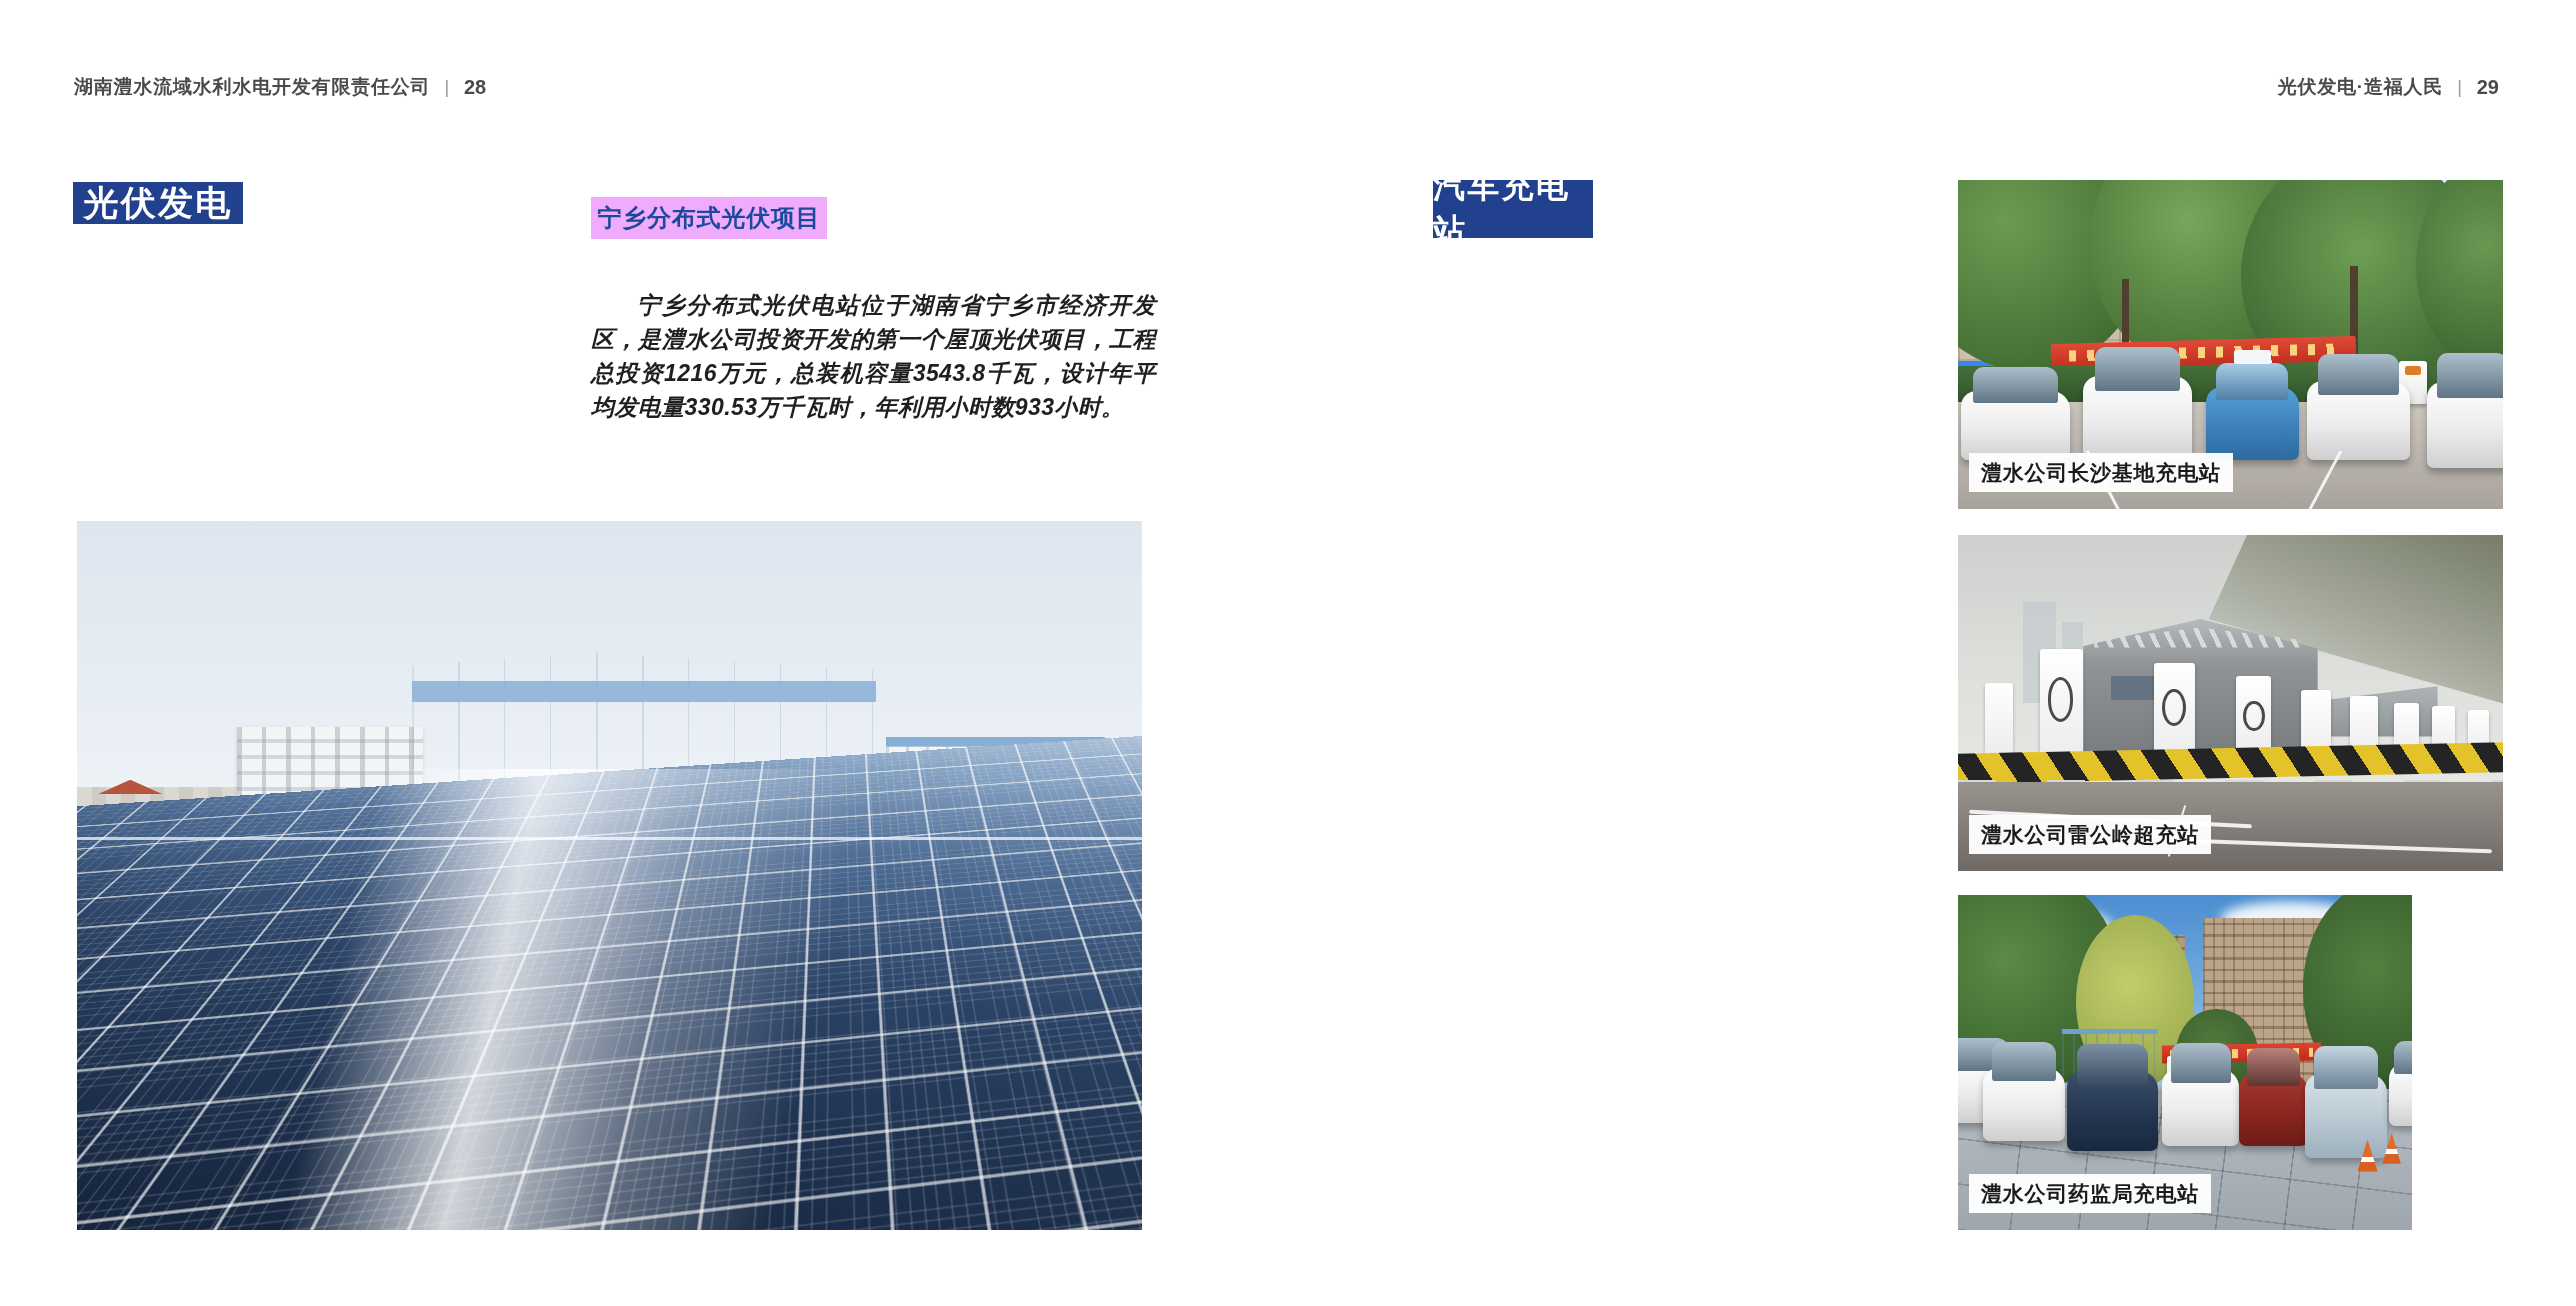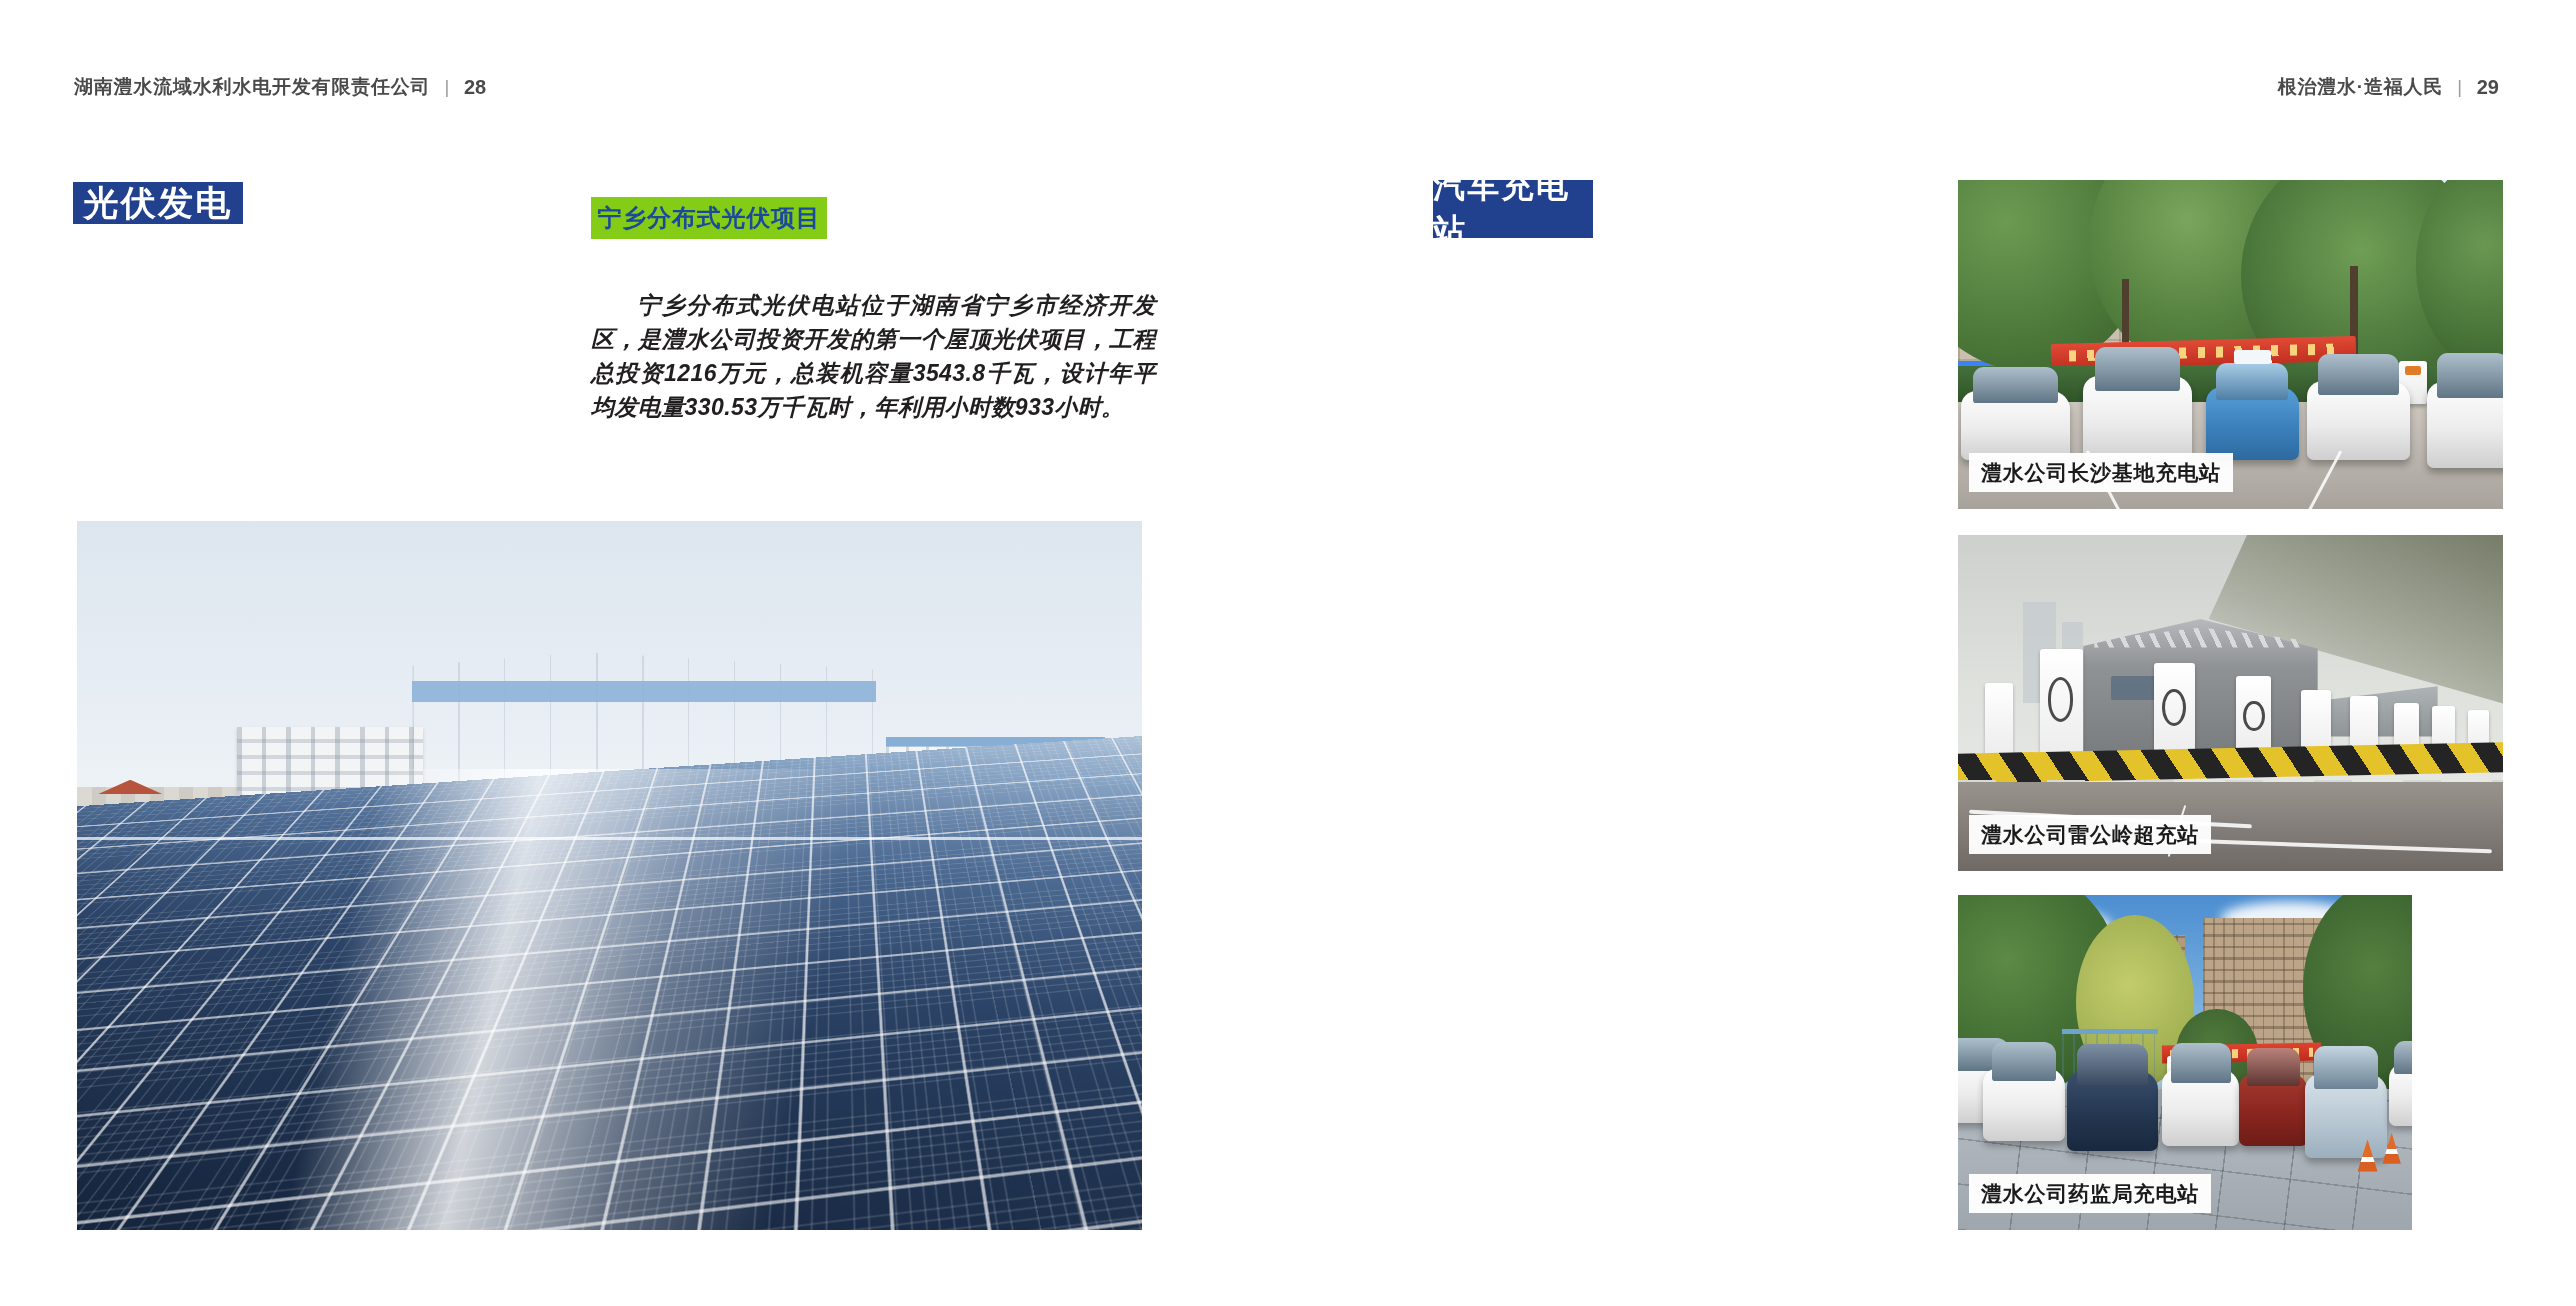--- a/index.html
+++ b/index.html
@@ -167,28 +167,28 @@
 <body>
 
 <div class="spread">
 
   <div class="running-head" id="head-left">
     <span>湖南澧水流域水利水电开发有限责任公司</span>
     <span class="sep">|</span>
     <span class="pageno">28</span>
   </div>
   <div class="running-head" id="head-right">
-    <span>根治澧水·造福人民</span>
+    <span>光伏发电·造福人民</span>
     <span class="sep">|</span>
     <span class="pageno">29</span>
   </div>
 
   <div class="section-title" id="title-solar" style="background:#21418e">光伏发电</div>
 
-  <div class="sub-title" id="subtitle-ningxiang" style="background:#84cc16;color:#1b4a9c">宁乡分布式光伏项目</div>
+  <div class="sub-title" id="subtitle-ningxiang" style="background:#f0abfc;color:#1b4a9c">宁乡分布式光伏项目</div>
 
   <div class="body-para" id="para-left">宁乡分布式光伏电站位于湖南省宁乡市经济开发区，是澧水公司投资开发的第一个屋顶光伏项目，工程总投资1216万元，总装机容量3543.8千瓦，设计年平均发电量330.53万千瓦时，年利用小时数933小时。</div>
 
   <div class="photo" id="photo-solar">
     <div class="sol-sky"></div>
     <div class="sol-town"></div>
     <div class="sol-roof-red"></div>
     <div class="sol-bldg-left"></div>
     <div class="sol-warehouse"></div>
     <div class="sol-warehouse-band"></div>

